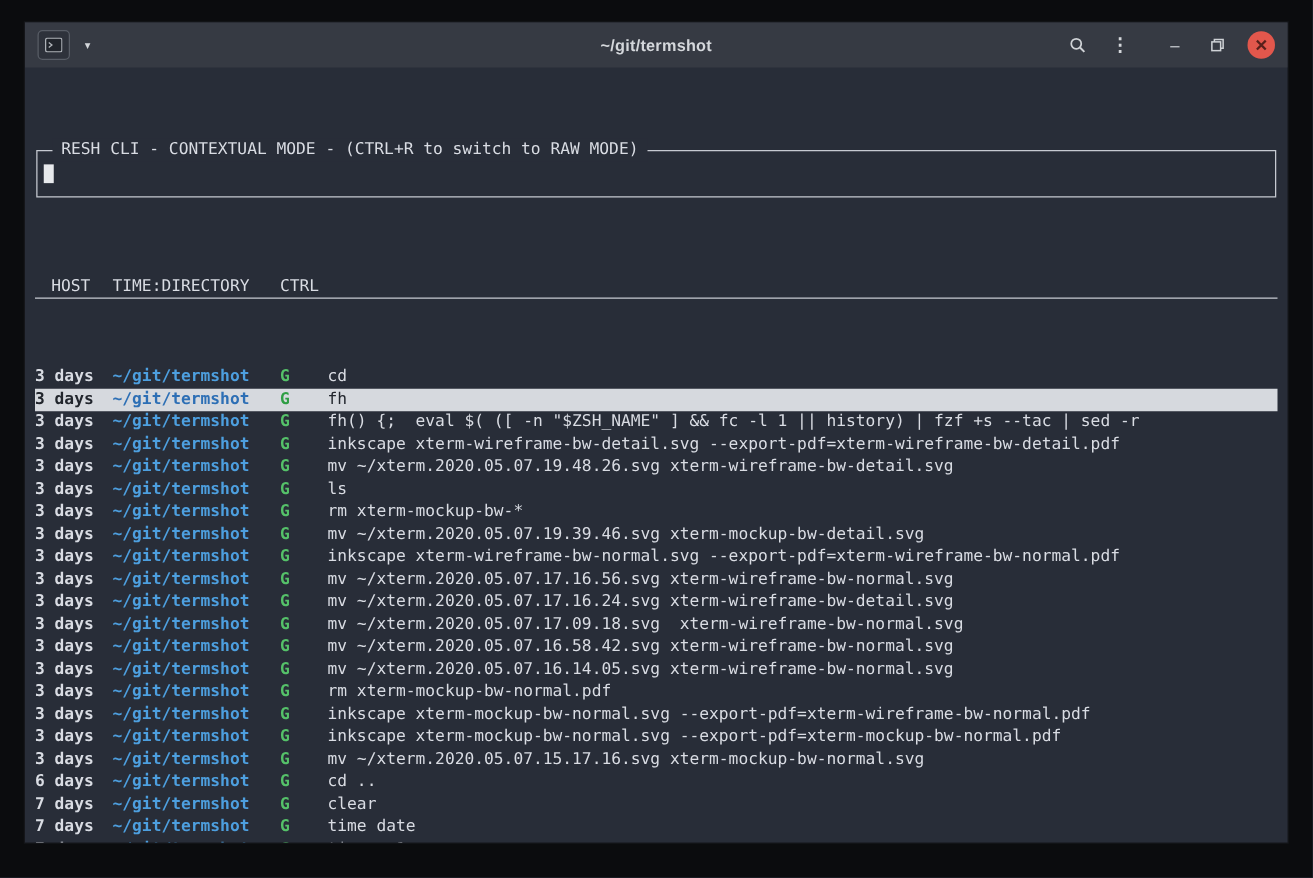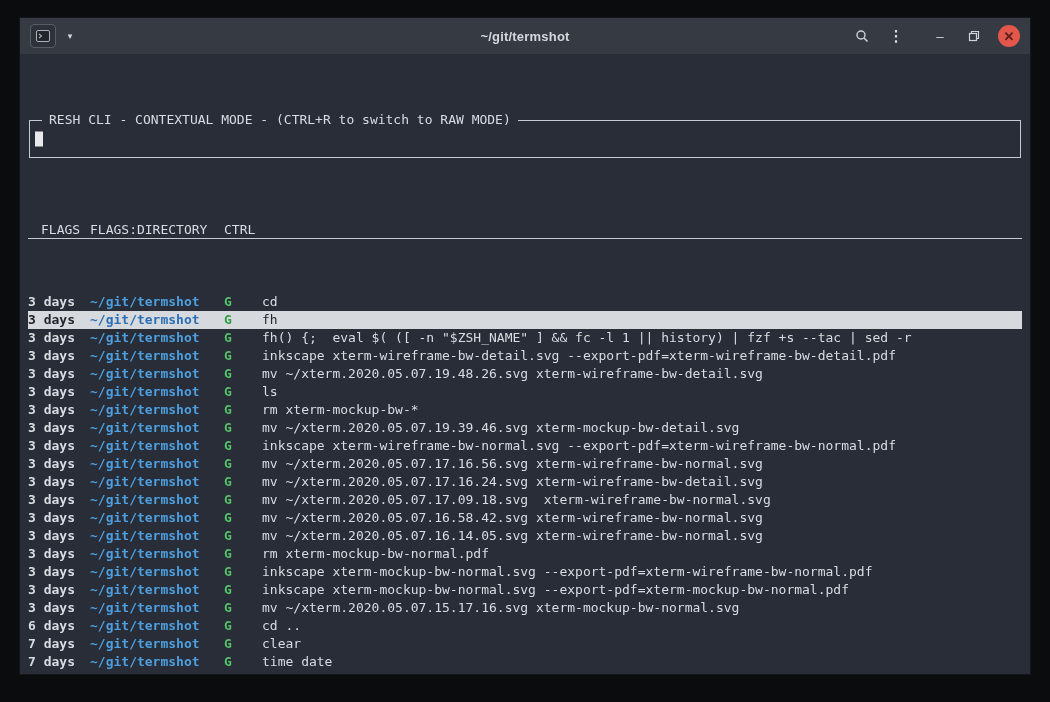--- a/index.html
+++ b/index.html
@@ -123,22 +123,22 @@
   </div>
 
   <div class="term">
 
     <div class="frame">
       <span class="frame-title">RESH CLI - CONTEXTUAL MODE - (CTRL+R to switch to RAW MODE)</span>
       <span class="cursor"></span>
     </div>
 
     <div class="header-row">
-      <span class="c-time h-time">FLAGS</span>
-      <span class="c-host">FLAGS:DIRECTORY</span>
+      <span class="c-time h-time">HOST</span>
+      <span class="c-host">TIME:DIRECTORY</span>
       <span class="c-flag">CTRL</span>
     </div>
 
     <div id="rows"><div class="row"><span class="c-time">3 days</span><span class="c-host">~/git/termshot</span><span class="c-flag">G</span><span class="c-cmd">cd</span></div><div class="row selected"><span class="c-time">3 days</span><span class="c-host">~/git/termshot</span><span class="c-flag">G</span><span class="c-cmd">fh</span></div><div class="row"><span class="c-time">3 days</span><span class="c-host">~/git/termshot</span><span class="c-flag">G</span><span class="c-cmd">fh() {;  eval $( ([ -n "$ZSH_NAME" ] &amp;&amp; fc -l 1 || history) | fzf +s --tac | sed -r</span></div><div class="row"><span class="c-time">3 days</span><span class="c-host">~/git/termshot</span><span class="c-flag">G</span><span class="c-cmd">inkscape xterm-wireframe-bw-detail.svg --export-pdf=xterm-wireframe-bw-detail.pdf</span></div><div class="row"><span class="c-time">3 days</span><span class="c-host">~/git/termshot</span><span class="c-flag">G</span><span class="c-cmd">mv ~/xterm.2020.05.07.19.48.26.svg xterm-wireframe-bw-detail.svg</span></div><div class="row"><span class="c-time">3 days</span><span class="c-host">~/git/termshot</span><span class="c-flag">G</span><span class="c-cmd">ls</span></div><div class="row"><span class="c-time">3 days</span><span class="c-host">~/git/termshot</span><span class="c-flag">G</span><span class="c-cmd">rm xterm-mockup-bw-*</span></div><div class="row"><span class="c-time">3 days</span><span class="c-host">~/git/termshot</span><span class="c-flag">G</span><span class="c-cmd">mv ~/xterm.2020.05.07.19.39.46.svg xterm-mockup-bw-detail.svg</span></div><div class="row"><span class="c-time">3 days</span><span class="c-host">~/git/termshot</span><span class="c-flag">G</span><span class="c-cmd">inkscape xterm-wireframe-bw-normal.svg --export-pdf=xterm-wireframe-bw-normal.pdf</span></div><div class="row"><span class="c-time">3 days</span><span class="c-host">~/git/termshot</span><span class="c-flag">G</span><span class="c-cmd">mv ~/xterm.2020.05.07.17.16.56.svg xterm-wireframe-bw-normal.svg</span></div><div class="row"><span class="c-time">3 days</span><span class="c-host">~/git/termshot</span><span class="c-flag">G</span><span class="c-cmd">mv ~/xterm.2020.05.07.17.16.24.svg xterm-wireframe-bw-detail.svg</span></div><div class="row"><span class="c-time">3 days</span><span class="c-host">~/git/termshot</span><span class="c-flag">G</span><span class="c-cmd">mv ~/xterm.2020.05.07.17.09.18.svg  xterm-wireframe-bw-normal.svg</span></div><div class="row"><span class="c-time">3 days</span><span class="c-host">~/git/termshot</span><span class="c-flag">G</span><span class="c-cmd">mv ~/xterm.2020.05.07.16.58.42.svg xterm-wireframe-bw-normal.svg</span></div><div class="row"><span class="c-time">3 days</span><span class="c-host">~/git/termshot</span><span class="c-flag">G</span><span class="c-cmd">mv ~/xterm.2020.05.07.16.14.05.svg xterm-wireframe-bw-normal.svg</span></div><div class="row"><span class="c-time">3 days</span><span class="c-host">~/git/termshot</span><span class="c-flag">G</span><span class="c-cmd">rm xterm-mockup-bw-normal.pdf</span></div><div class="row"><span class="c-time">3 days</span><span class="c-host">~/git/termshot</span><span class="c-flag">G</span><span class="c-cmd">inkscape xterm-mockup-bw-normal.svg --export-pdf=xterm-wireframe-bw-normal.pdf</span></div><div class="row"><span class="c-time">3 days</span><span class="c-host">~/git/termshot</span><span class="c-flag">G</span><span class="c-cmd">inkscape xterm-mockup-bw-normal.svg --export-pdf=xterm-mockup-bw-normal.pdf</span></div><div class="row"><span class="c-time">3 days</span><span class="c-host">~/git/termshot</span><span class="c-flag">G</span><span class="c-cmd">mv ~/xterm.2020.05.07.15.17.16.svg xterm-mockup-bw-normal.svg</span></div><div class="row"><span class="c-time">6 days</span><span class="c-host">~/git/termshot</span><span class="c-flag">G</span><span class="c-cmd">cd ..</span></div><div class="row"><span class="c-time">7 days</span><span class="c-host">~/git/termshot</span><span class="c-flag">G</span><span class="c-cmd">clear</span></div><div class="row"><span class="c-time">7 days</span><span class="c-host">~/git/termshot</span><span class="c-flag">G</span><span class="c-cmd">time date</span></div><div class="row"><span class="c-time">7 days</span><span class="c-host">~/git/termshot</span><span class="c-flag">G</span><span class="c-cmd">time x=1</span></div></div>
 
     
 
     
 
   </div>

